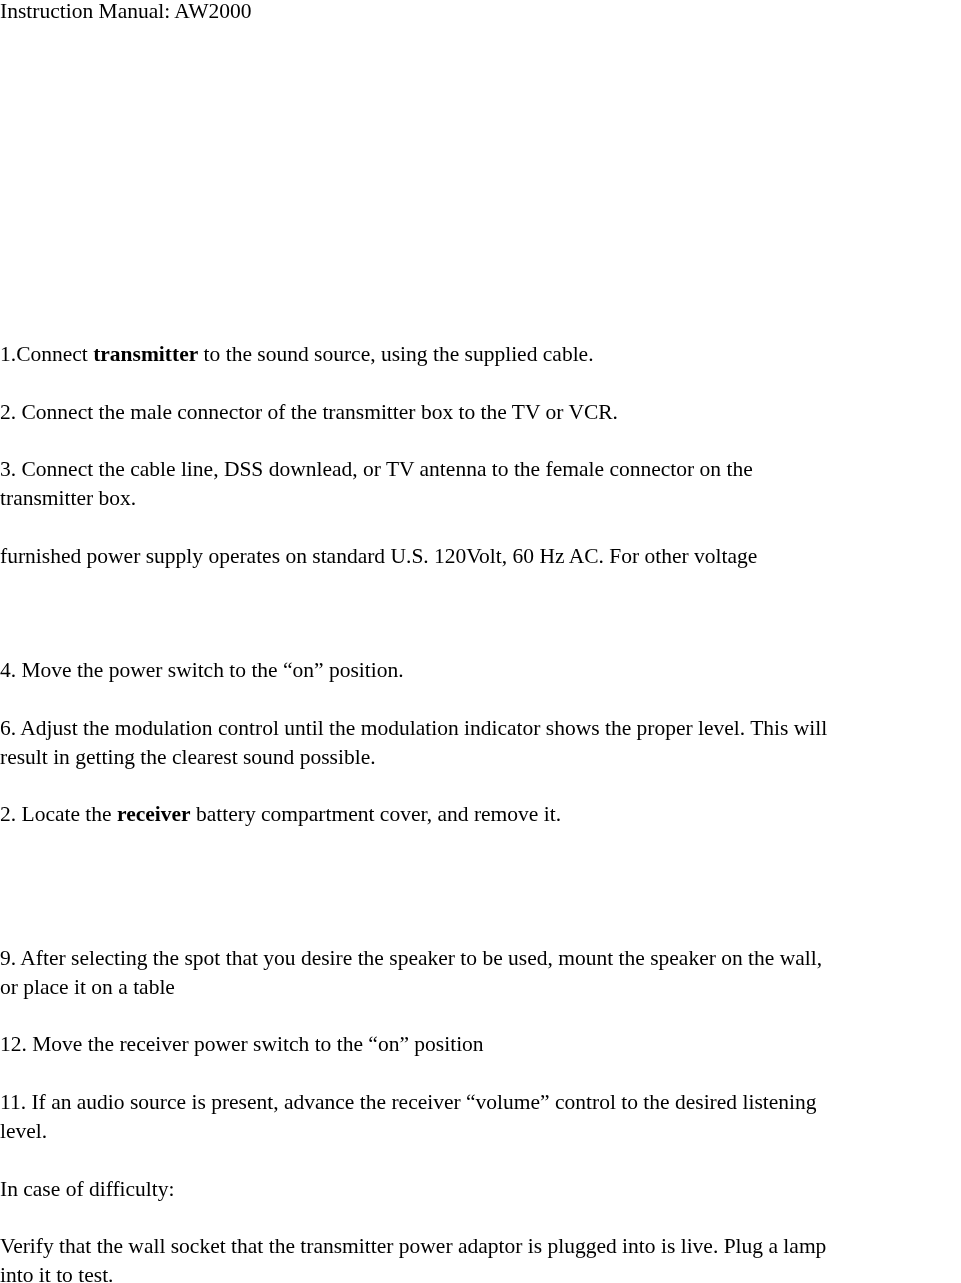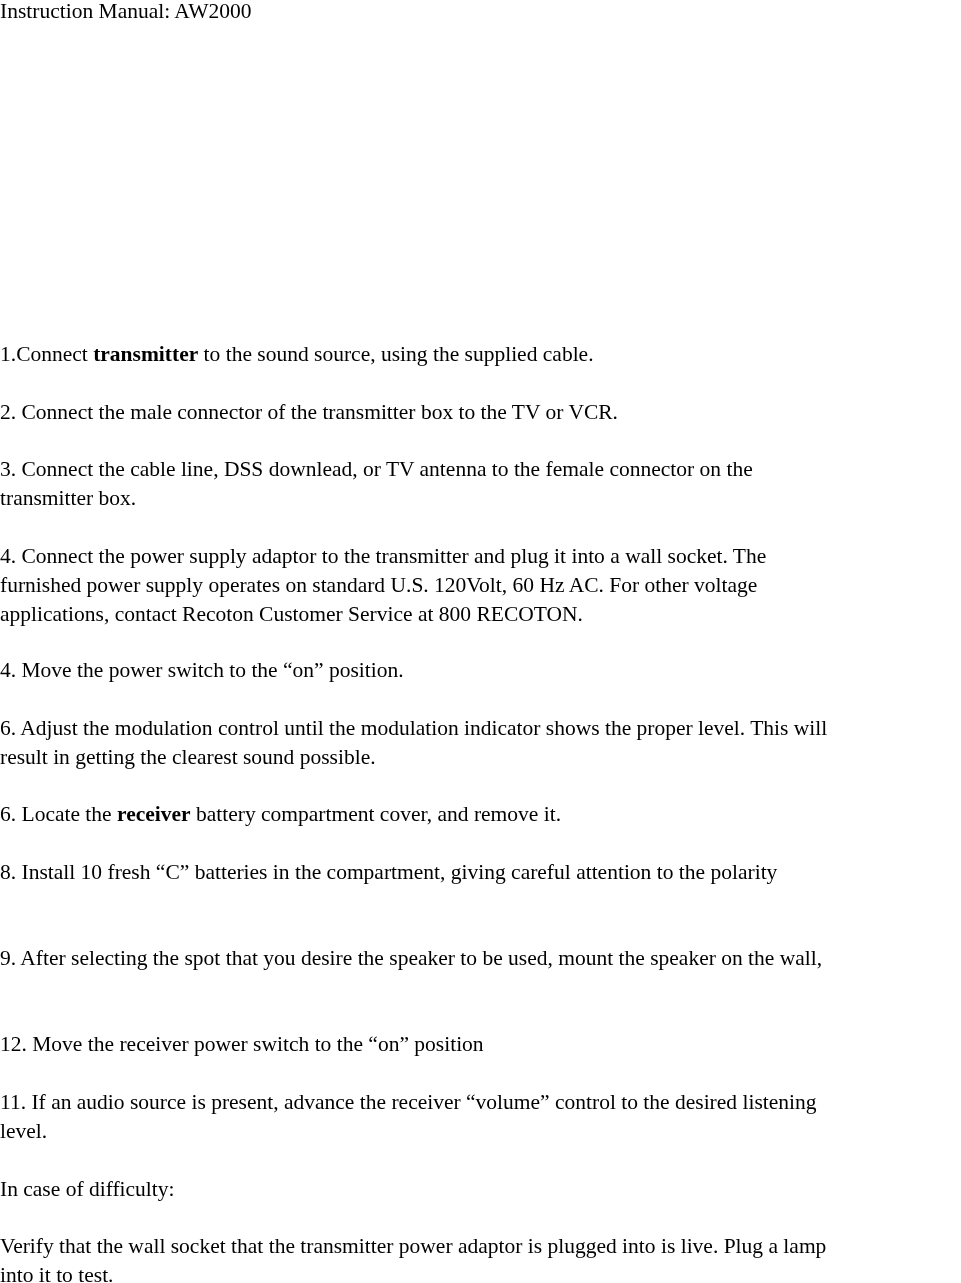--- a/index.html
+++ b/index.html
@@ -26,42 +26,40 @@
 </div>
 
 <div class="step nowrap" style="top:398px">2. Connect the male connector of the transmitter box to the TV or VCR.</div>
 
 <div class="step" style="top:455px">
   <div class="nowrap">3. Connect the cable line, DSS downlead, or TV antenna to the female connector on the</div>
   <div class="nowrap">transmitter box.</div>
 </div>
 
 <div class="step" style="top:542px">
-  <div class="nowrap">4. Connect the power supply adaptor to the transmitter and plug it into a wall socket. The</div>
   <div class="nowrap">furnished power supply operates on standard U.S. 120Volt, 60 Hz AC. For other voltage</div>
-  <div class="nowrap">applications, contact Recoton Customer Service at 800 RECOTON.</div>
 </div>
 
 <div class="step nowrap" style="top:656px">4. Move the power switch to the “on” position.</div>
 
 <div class="step" style="top:714px">
   <div class="nowrap">6. Adjust the modulation control until the modulation indicator shows the proper level. This will</div>
   <div class="nowrap">result in getting the clearest sound possible.</div>
 </div>
 
 <div class="step nowrap" style="top:800px">
-  <span>6. Locate the </span><b>receiver</b><span> battery compartment cover, and remove it.</span>
+  <span>2. Locate the </span><b>receiver</b><span> battery compartment cover, and remove it.</span>
 </div>
 
 <div class="step" style="top:858px">
-  <div class="nowrap">8. Install 10 fresh  “C” batteries in the compartment, giving careful attention to the polarity</div>
 </div>
 
 <div class="step" style="top:944px">
   <div class="nowrap">9. After selecting the spot that you desire the speaker to be used, mount the speaker on the wall,</div>
+  <div class="nowrap">or place it on a table</div>
 </div>
 
 <div class="step nowrap" style="top:1030px">12. Move the receiver power switch to the “on” position</div>
 
 <div class="step" style="top:1088px">
   <div class="nowrap">11. If an audio source is present, advance the receiver “volume” control to the  desired listening</div>
   <div class="nowrap">level.</div>
 </div>
 
 <div class="step nowrap" style="top:1175px">In case of difficulty:</div>

